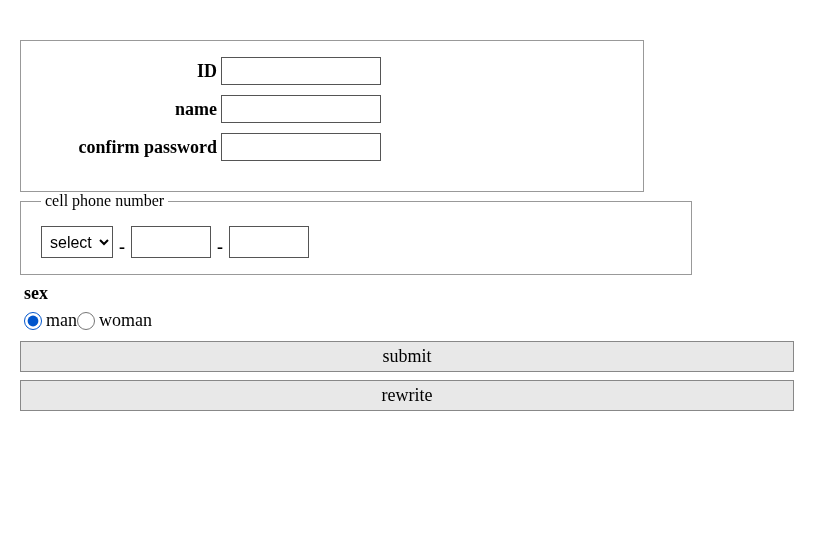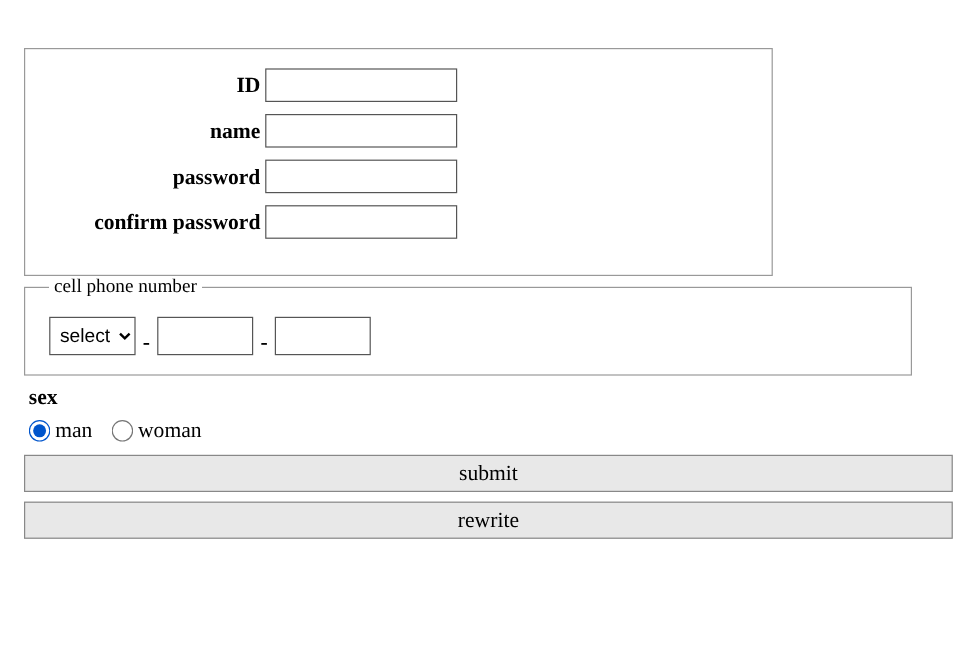--- a/index.html
+++ b/index.html
@@ -53,21 +53,21 @@
 
     .input-id { width: 160px; }
     .input-name { width: 160px; }
     .input-password { width: 160px; }
     .input-confirm { width: 160px; }
 
     .phone-fieldset {
       border: 1px solid #999;
       padding: 12px 20px 16px 20px;
       margin-top: 0;
-      width: 740px;
+      width: 672px;
       position: relative;
     }
 
     .phone-fieldset legend {
       font-size: 16px;
       padding: 0 4px;
       color: #000;
       font-weight: normal;
     }
 
@@ -110,21 +110,20 @@
     .sex-label {
       font-size: 18px;
       font-weight: bold;
       margin-bottom: 6px;
       font-family: Liberation Serif, serif;
     }
 
     .radio-row {
       display: flex;
       align-items: flex-start;
-      gap: 16px;
       margin-bottom: 10px;
     }
 
     .radio-option {
       display: flex;
       align-items: center;
       gap: 4px;
       font-size: 18px;
     }
 
@@ -161,24 +160,20 @@
     <div class="form-row">
       <label class="form-label">ID</label>
       <input class="form-input input-id" type="text" value="" style="">
     </div>
 
     <div class="form-row">
       <label class="form-label">name</label>
       <input class="form-input input-name" type="text" value="" style="">
     </div>
 
-    <div class="form-row">
-      <label class="form-label">password</label>
-      <input class="form-input input-password" type="password" value="" style="">
-    </div>
 
     <div class="form-row">
       <label class="form-label">confirm password</label>
       <input class="form-input input-confirm" type="password" value="" style="">
     </div>
 
   </fieldset>
 
   <fieldset class="phone-fieldset">
     <legend>cell phone number</legend>

